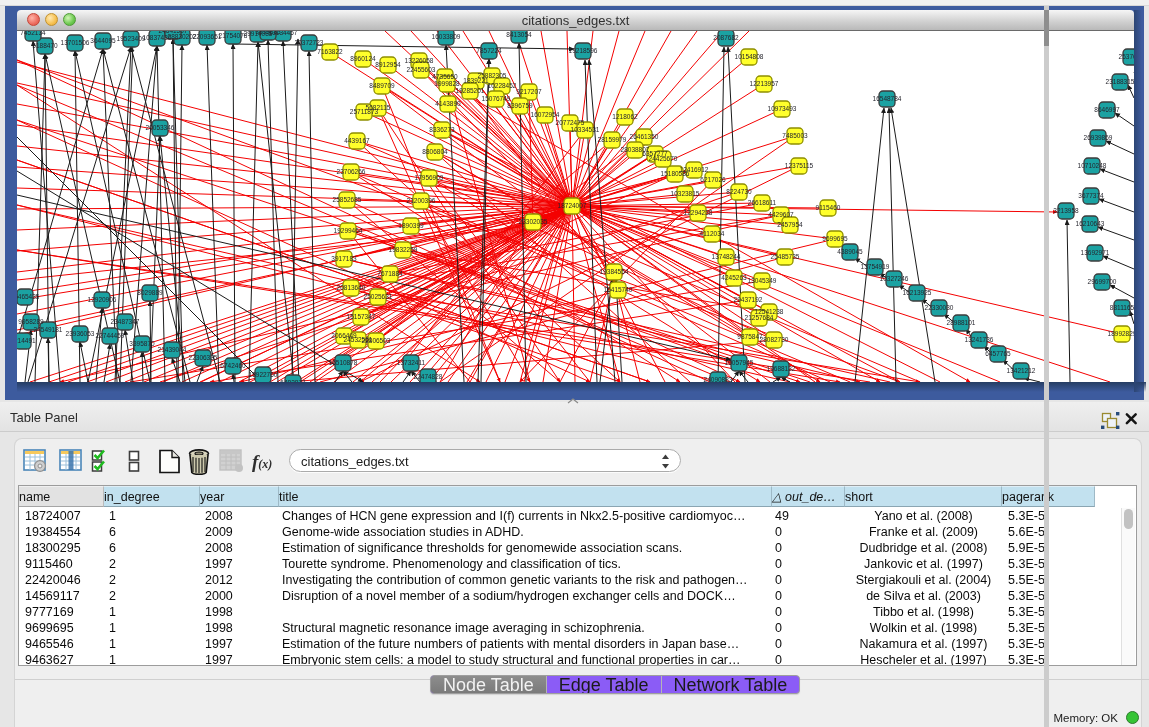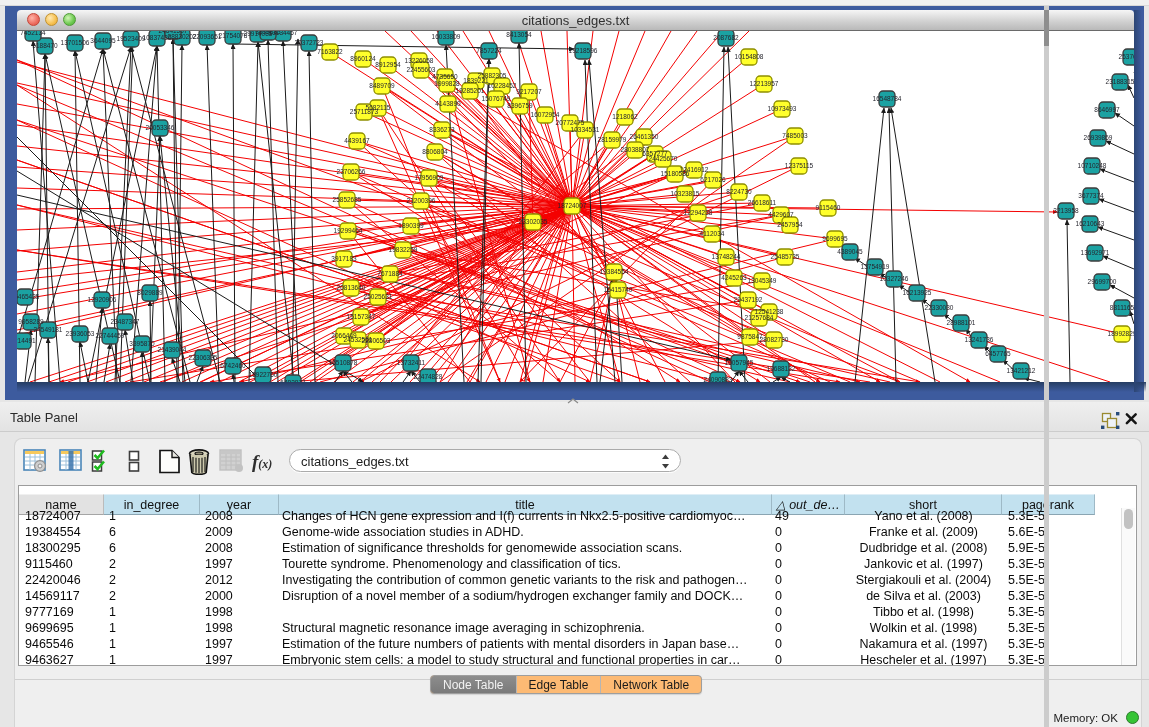--- a/index.html
+++ b/index.html
@@ -39,42 +39,42 @@
 #toolbar { position:absolute; left:0px; top:10px; width:1120px; height:28px; }
 .ticon { position:absolute; top:0px; }
 #combo { position:absolute; left:274px; top:0px; width:392px; height:23px; background:#ffffff;
   border:1px solid #ababab; border-radius:12px; box-shadow:0 1px 0 rgba(255,255,255,.8);}
 #combo .ct { position:absolute; left:11px; top:4px; font-size:13px; color:#1c1c1c; }
 
 
 #tbl { position:absolute; left:3px; top:46px; width:1119px; height:181px; background:#ffffff;
   border:1px solid #9c9c9c; }
 #thead { position:absolute; left:0; top:0; width:1117px; height:21px; background:#ffffff; font-size:12.5px; color:#111; }
-#thead span { position:absolute; top:8px; height:21px; line-height:21px; text-align:center;
+#thead span { position:absolute; top:0; height:21px; line-height:21px; 
   background:#c2e1ef; border-right:1px solid #9eb9c6; border-bottom:1px solid #8aa5b2; border-top:1px solid #dfeef6;}
 #thead .h0 { left:0; width:85px; background:#e2e2e2; border-right:1px solid #bbb; border-bottom:1px solid #a5a5a5; border-top:1px solid #f0f0f0;}
 #thead .h1 { left:85px; width:96px; }
 #thead .h2 { left:181px; width:79px; }
 #thead .h3 { left:260px; width:493px; }
 #thead .h4 { left:753px; width:73px;font-style:italic; }
 #thead .h5 { left:826px; width:157px; }
 #thead .h6 { left:983px; width:93px; }
 .tr { position:absolute; left:0; width:1100px; height:16px; font-size:12.5px; color:#0a0a0a; white-space:nowrap; }
 .tr span { position:absolute; top:0; height:16px; line-height:16px; overflow:hidden; }
 .c0 { left:6px; width:80px; } .c1 { left:90px; width:90px; } .c2 { left:186px; width:72px; }
 .c3 { left:263px; width:490px; } .c4 { left:756px; width:70px; }
 .c5 { left:826px; width:157px; text-align:center; } .c6 { left:989px; width:90px; }
 #vsb { position:absolute; right:1px; top:22px; width:14px; height:157px; background:#fafafa; border-left:1px solid #e0e0e0;}
 #vsb .thumb { position:absolute; left:2px; top:1px; width:9px; height:20px; border-radius:5px; background:#c2c2c2; }
 
 
 #tabrow { position:absolute; left:0; top:236px; width:1149px; height:20px; }
 #tabline { position:absolute; left:0; top:4px; width:1149px; height:1px; background:#cfcfcf; }
 #tabs { position:absolute; left:415px; top:0; height:19px; border:1px solid #9e9e9e; border-radius:4px;
-  background:#fdba74; font-size:12px; overflow:hidden; box-shadow:0 1px 1px rgba(0,0,0,.12);}
+  background:#8b5cf6; font-size:18px; overflow:hidden; box-shadow:0 1px 1px rgba(0,0,0,.12);}
 #tabs span { display:inline-block; height:19px; line-height:18px; padding:0 12px; color:#1b1b1b; vertical-align:top;}
 #tabs .sel { background:linear-gradient(#8d8d8d,#787878); color:#f2f2f2; }
 #tabs .sep { padding:0; width:1px; background:#b5b5b5; }
 
 
 #status { position:absolute; left:0; top:262px; width:1149px; height:27px; }
 #status .m { position:absolute; right:46px; top:11px; font-size:11.5px; color:#1c1c1c; }
 #status .led { position:absolute; right:25px; top:10px; width:13px; height:13px; border-radius:50%;
   background:#35c435; border:1.5px solid #2c7a2c; }
 
@@ -828,21 +828,21 @@
               <span class="c2">2012</span>
               <span class="c3">Investigating the contribution of common genetic variants to the risk and pathogen…</span>
               <span class="c4">0</span>
               <span class="c5">Stergiakouli et al. (2004)</span>
               <span class="c6">5.5E-5</span>
             </div>
 <div class="tr" style="top:80px">
               <span class="c0">14569117</span>
               <span class="c1">2</span>
               <span class="c2">2000</span>
-              <span class="c3">Disruption of a novel member of a sodium/hydrogen exchanger family and DOCK…</span>
+              <span class="c3">Disruption of a novel member of a sodium/hydrogen exchanger cells and DOCK…</span>
               <span class="c4">0</span>
               <span class="c5">de Silva et al. (2003)</span>
               <span class="c6">5.3E-5</span>
             </div>
 <div class="tr" style="top:96px">
               <span class="c0">9777169</span>
               <span class="c1">1</span>
               <span class="c2">1998</span>
               <span class="c4">0</span>
               <span class="c5">Tibbo et al. (1998)</span>

